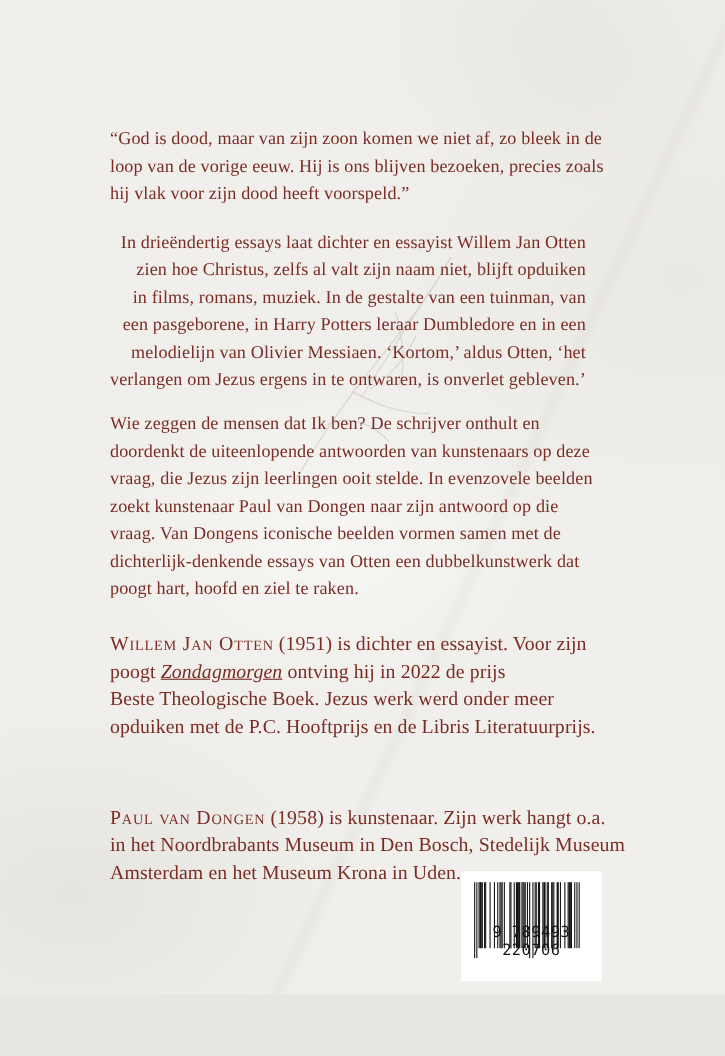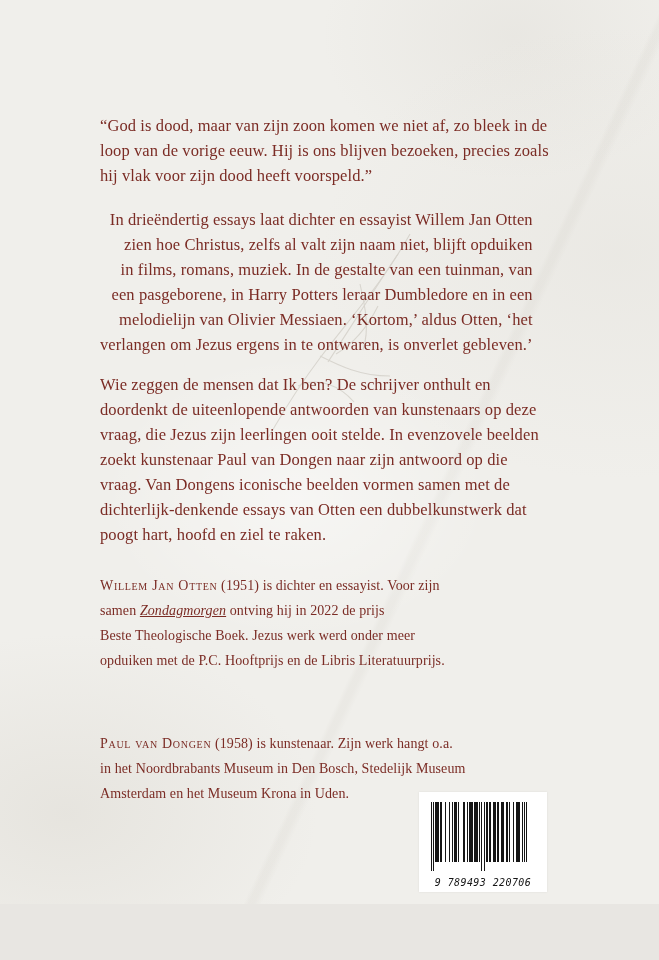--- a/index.html
+++ b/index.html
@@ -29,43 +29,42 @@
   .body-text {
     position: absolute; left: 100px;
     font-size: 16.5px; line-height: 25px;
     white-space: pre-line; letter-spacing: 0.1px;
   }
   .quote-block  { top: 96px;  }
   .blurb-1      { top: 190px; text-align: right; }
   .blurb-2      { top: 355px; }
   .bio {
     position: absolute; left: 100px; margin: 0;
-    font-size: 14px; line-height: 25px; letter-spacing: 0.1px;
+    font-size: 18px; line-height: 25px; letter-spacing: 0.1px;
   }
   .bio-1 { top: 573px; }
   .bio-2 { top: 695px; margin-top: 36px; }
   .sc { font-variant: small-caps; letter-spacing: 0.7px; }
   .book-title { font-style: italic; text-decoration: underline; }
   .barcode {
     position: absolute; left: 419px; top: 792px;
     width: 128px; height: 100px;
     background: var(--barcode-bg, #ffffff);
     box-shadow: 0 0 2px rgba(0,0,0,0.08);
   }
   .bars { position: absolute; left: 12px; top: 10px; display: flex; }
   .m { width: 1.1px; height: 60px; }
   .m.g { height: 69px; }
   .m.b { background: var(--bars, #161616); }
   .barcode-digits {
-    position: absolute; left: 0; right: 0; bottom: 4px;
+    position: absolute; left: 0; right: 0; bottom: 20px;
     text-align: center;
     font-family: "DejaVu Sans Mono", monospace;
-    font-size: 10px; letter-spacing: 0.4px;
+    font-size: 14px; letter-spacing: 0.4px;
     color: #161616;
-    font-style: italic;
   }
 </style>
 </head>
 <body>
 
 <div class="page">
 
   <div class="texture"></div>
 
   <svg class="ghost" width="180" height="220" viewBox="0 0 180 220">
@@ -91,21 +90,21 @@
 verlangen om Jezus ergens in te ontwaren, is onverlet gebleven.’</p>
 
   <p class="body-text blurb-2">Wie zeggen de mensen dat Ik ben? De schrijver onthult en
 doordenkt de uiteenlopende antwoorden van kunstenaars op deze
 vraag, die Jezus zijn leerlingen ooit stelde. In evenzovele beelden
 zoekt kunstenaar Paul van Dongen naar zijn antwoord op die
 vraag. Van Dongens iconische beelden vormen samen met de
 dichterlijk-denkende essays van Otten een dubbelkunstwerk dat
 poogt hart, hoofd en ziel te raken.</p>
 
-  <p class="bio bio-1"><span class="sc">Willem Jan Otten</span><span> (1951) is dichter en essayist. Voor zijn</span><br><span>samen </span><span class="book-title">Zondagmorgen</span><span> ontving hij in 2022 de prijs</span><br><span>Beste Theologische Boek. Jezus werk werd onder meer</span><br><span>opduiken met de P.C. Hooftprijs en de Libris Literatuurprijs.</span></p>
+  <p class="bio bio-1"><span class="sc">Willem Jan Otten</span><span> (1951) is dichter en essayist. Voor zijn</span><br><span>poogt </span><span class="book-title">Zondagmorgen</span><span> ontving hij in 2022 de prijs</span><br><span>Beste Theologische Boek. Jezus werk werd onder meer</span><br><span>opduiken met de P.C. Hooftprijs en de Libris Literatuurprijs.</span></p>
 
   <p class="bio bio-2"><span class="sc">Paul van Dongen</span><span> (1958) is kunstenaar. Zijn werk hangt o.a.</span><br><span>in het Noordbrabants Museum in Den Bosch, Stedelijk Museum</span><br><span>Amsterdam en het Museum Krona in Uden.</span></p>
 
   <div class="barcode">
     <div class="bars">
         <span class="m b g"></span>
         <span class="m g"></span>
         <span class="m b g"></span>
         <span class="m"></span>
         <span class="m b"></span>

